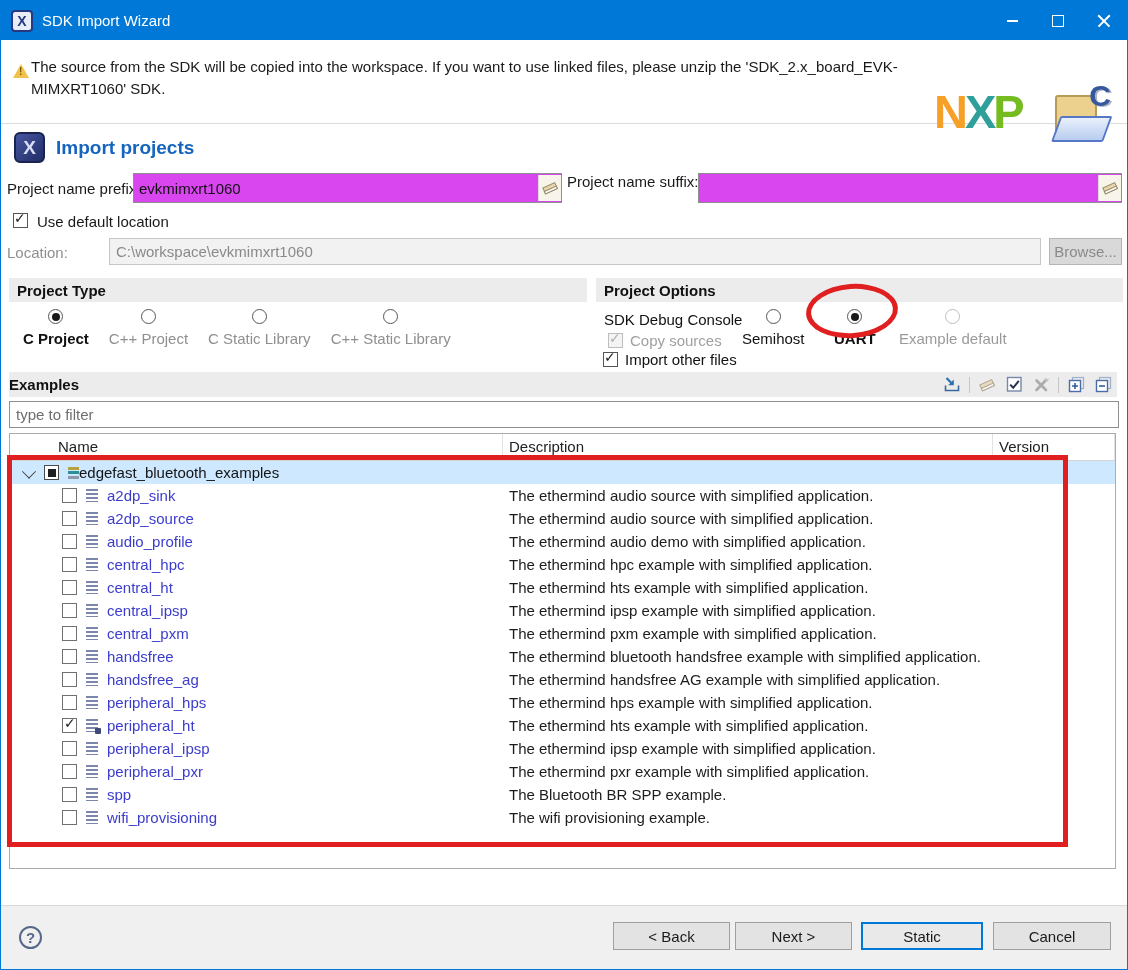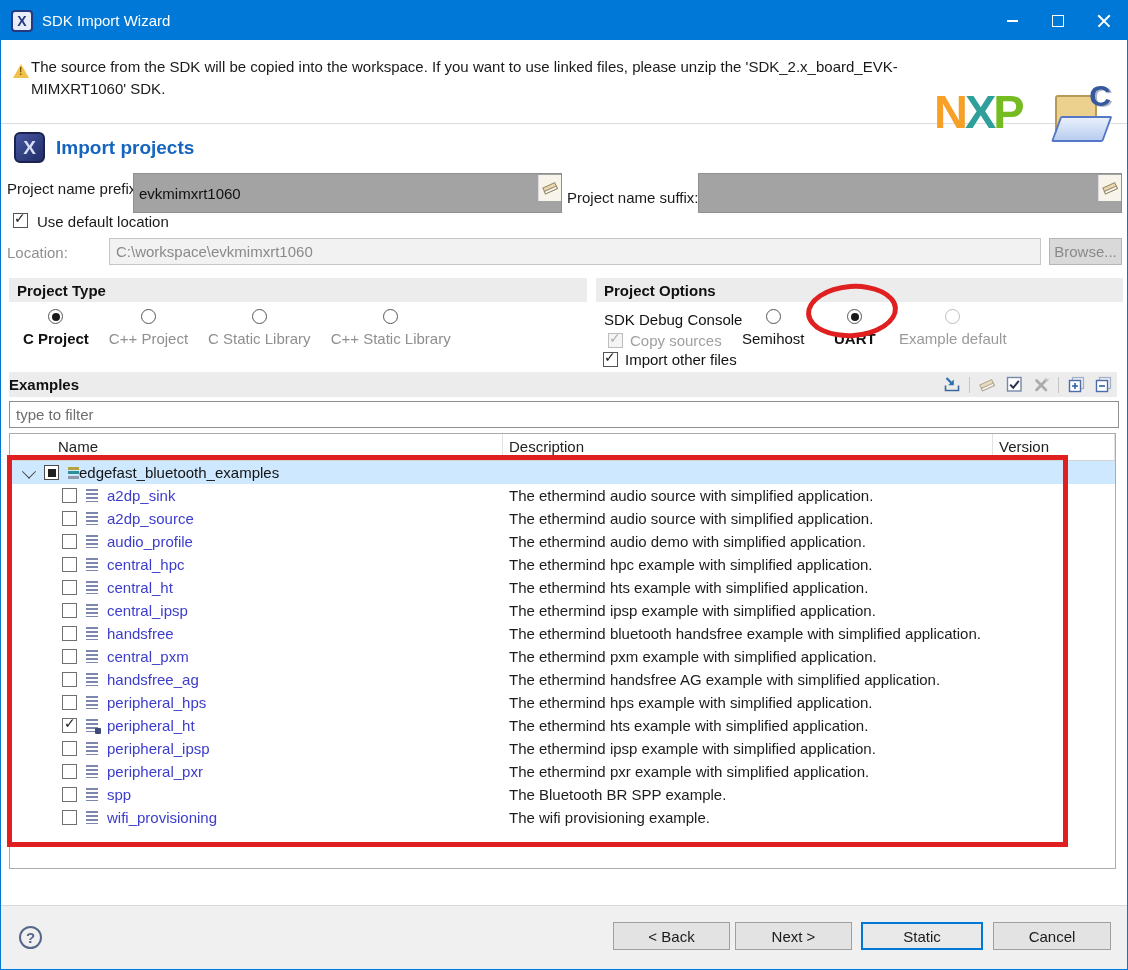--- a/index.html
+++ b/index.html
@@ -36,21 +36,21 @@
   .c-glyph{position:absolute;right:-2px;top:-7px;font-size:30px;font-weight:800;color:#35589e;text-shadow:2px 1px 0 #aab4c4;}
 
   
   .wizard-head{position:absolute;left:13px;top:131px;display:flex;align-items:center;gap:11px;}
   .wizard-logo{width:31px;height:31px;border-radius:6px;background:linear-gradient(135deg,#46569f,#222e68);border:2px solid #1a2350;
                color:#d7def5;font-weight:800;font-size:19px;display:flex;align-items:center;justify-content:center;box-sizing:border-box;}
   .wizard-title{font-size:19px;font-weight:700;color:#1565c0;}
 
   
   .lbl{position:absolute;font-size:15px;color:#1a1a1a;}
-  .text-field{position:absolute;height:40px;border:1px solid #8f8f8f;background:#a3a3a3;box-sizing:border-box;
+  .text-field{position:absolute;height:30px;border:1px solid #8f8f8f;background:#d946ef;box-sizing:border-box;
               font-size:15px;padding:0 28px 0 5px;font-family:inherit;color:#111;outline:none;}
   .eraser-btn{position:absolute;width:22px;height:26px;top:174px;display:flex;align-items:center;justify-content:center;
               background:#f8f4ec;border-left:1px solid #ddd;cursor:pointer;}
   .checkbox{position:absolute;width:15px;height:15px;border:1.5px solid #555;background:#fff;box-sizing:border-box;}
   .checkbox.checked::after{content:"\2713";position:absolute;left:0px;top:-4px;font-size:14px;font-weight:600;color:#222;}
   .loc-field{position:absolute;left:108px;top:237px;width:932px;height:27px;background:#f2f2f2;border:1px solid #c6c6c6;
              color:#8a8a8a;font-size:15px;display:flex;align-items:center;padding-left:6px;box-sizing:border-box;}
   .browse-btn{position:absolute;left:1048px;top:237px;width:73px;height:27px;background:#d9d9d9;border:1px solid #b5b5b5;
               color:#8a8a8a;font-size:15px;display:flex;align-items:center;justify-content:center;box-sizing:border-box;}
 
@@ -171,21 +171,21 @@
   <div class="lbl" style="left:6px;top:179px;">Project name prefix:</div>
   <input class="text-field" style="left: 132px; top: 172px; width: 429px;" value="evkmimxrt1060">
   <span class="eraser-btn" style="left:537px;">
     <svg width="18" height="16" viewBox="0 0 18 16">
         <g transform="rotate(-24 9 8)">
           <rect x="2.5" y="5" width="13" height="6.5" fill="#e7d5ab" stroke="#9a8a6a"></rect>
           <rect x="2.5" y="8.8" width="13" height="2.7" fill="#fdfdfd" stroke="#9a8a6a"></rect>
         </g>
       </svg>
   </span>
-  <div class="lbl" style="left:566px;top:188px;">Project name suffix:</div>
+  <div class="lbl" style="left:566px;top:172px;">Project name suffix:</div>
   <input class="text-field" style="left: 697px; top: 172px; width: 424px;" value="">
   <span class="eraser-btn" style="left:1097px;">
     <svg width="18" height="16" viewBox="0 0 18 16">
         <g transform="rotate(-24 9 8)">
           <rect x="2.5" y="5" width="13" height="6.5" fill="#e7d5ab" stroke="#9a8a6a"></rect>
           <rect x="2.5" y="8.8" width="13" height="2.7" fill="#fdfdfd" stroke="#9a8a6a"></rect>
         </g>
       </svg>
   </span>
 
@@ -349,29 +349,29 @@
   <div class="trow">
     <span class="cb"></span>
     <span class="file-icon"></span>
     <span class="ex-name">central_ipsp</span>
     <span class="ex-desc">The ethermind ipsp example with simplified application.</span>
   </div>
 
   <div class="trow">
     <span class="cb"></span>
     <span class="file-icon"></span>
+    <span class="ex-name">central_pxm</span>
+    <span class="ex-desc">The ethermind pxm example with simplified application.</span>
+  </div>
+
+  <div class="trow">
+    <span class="cb"></span>
+    <span class="file-icon"></span>
     <span class="ex-name">handsfree</span>
     <span class="ex-desc">The ethermind bluetooth handsfree example with simplified application.</span>
-  </div>
-
-  <div class="trow">
-    <span class="cb"></span>
-    <span class="file-icon"></span>
-    <span class="ex-name">central_pxm</span>
-    <span class="ex-desc">The ethermind pxm example with simplified application.</span>
   </div>
 
   <div class="trow">
     <span class="cb"></span>
     <span class="file-icon"></span>
     <span class="ex-name">handsfree_ag</span>
     <span class="ex-desc">The ethermind handsfree AG example with simplified application.</span>
   </div>
 
   <div class="trow">

